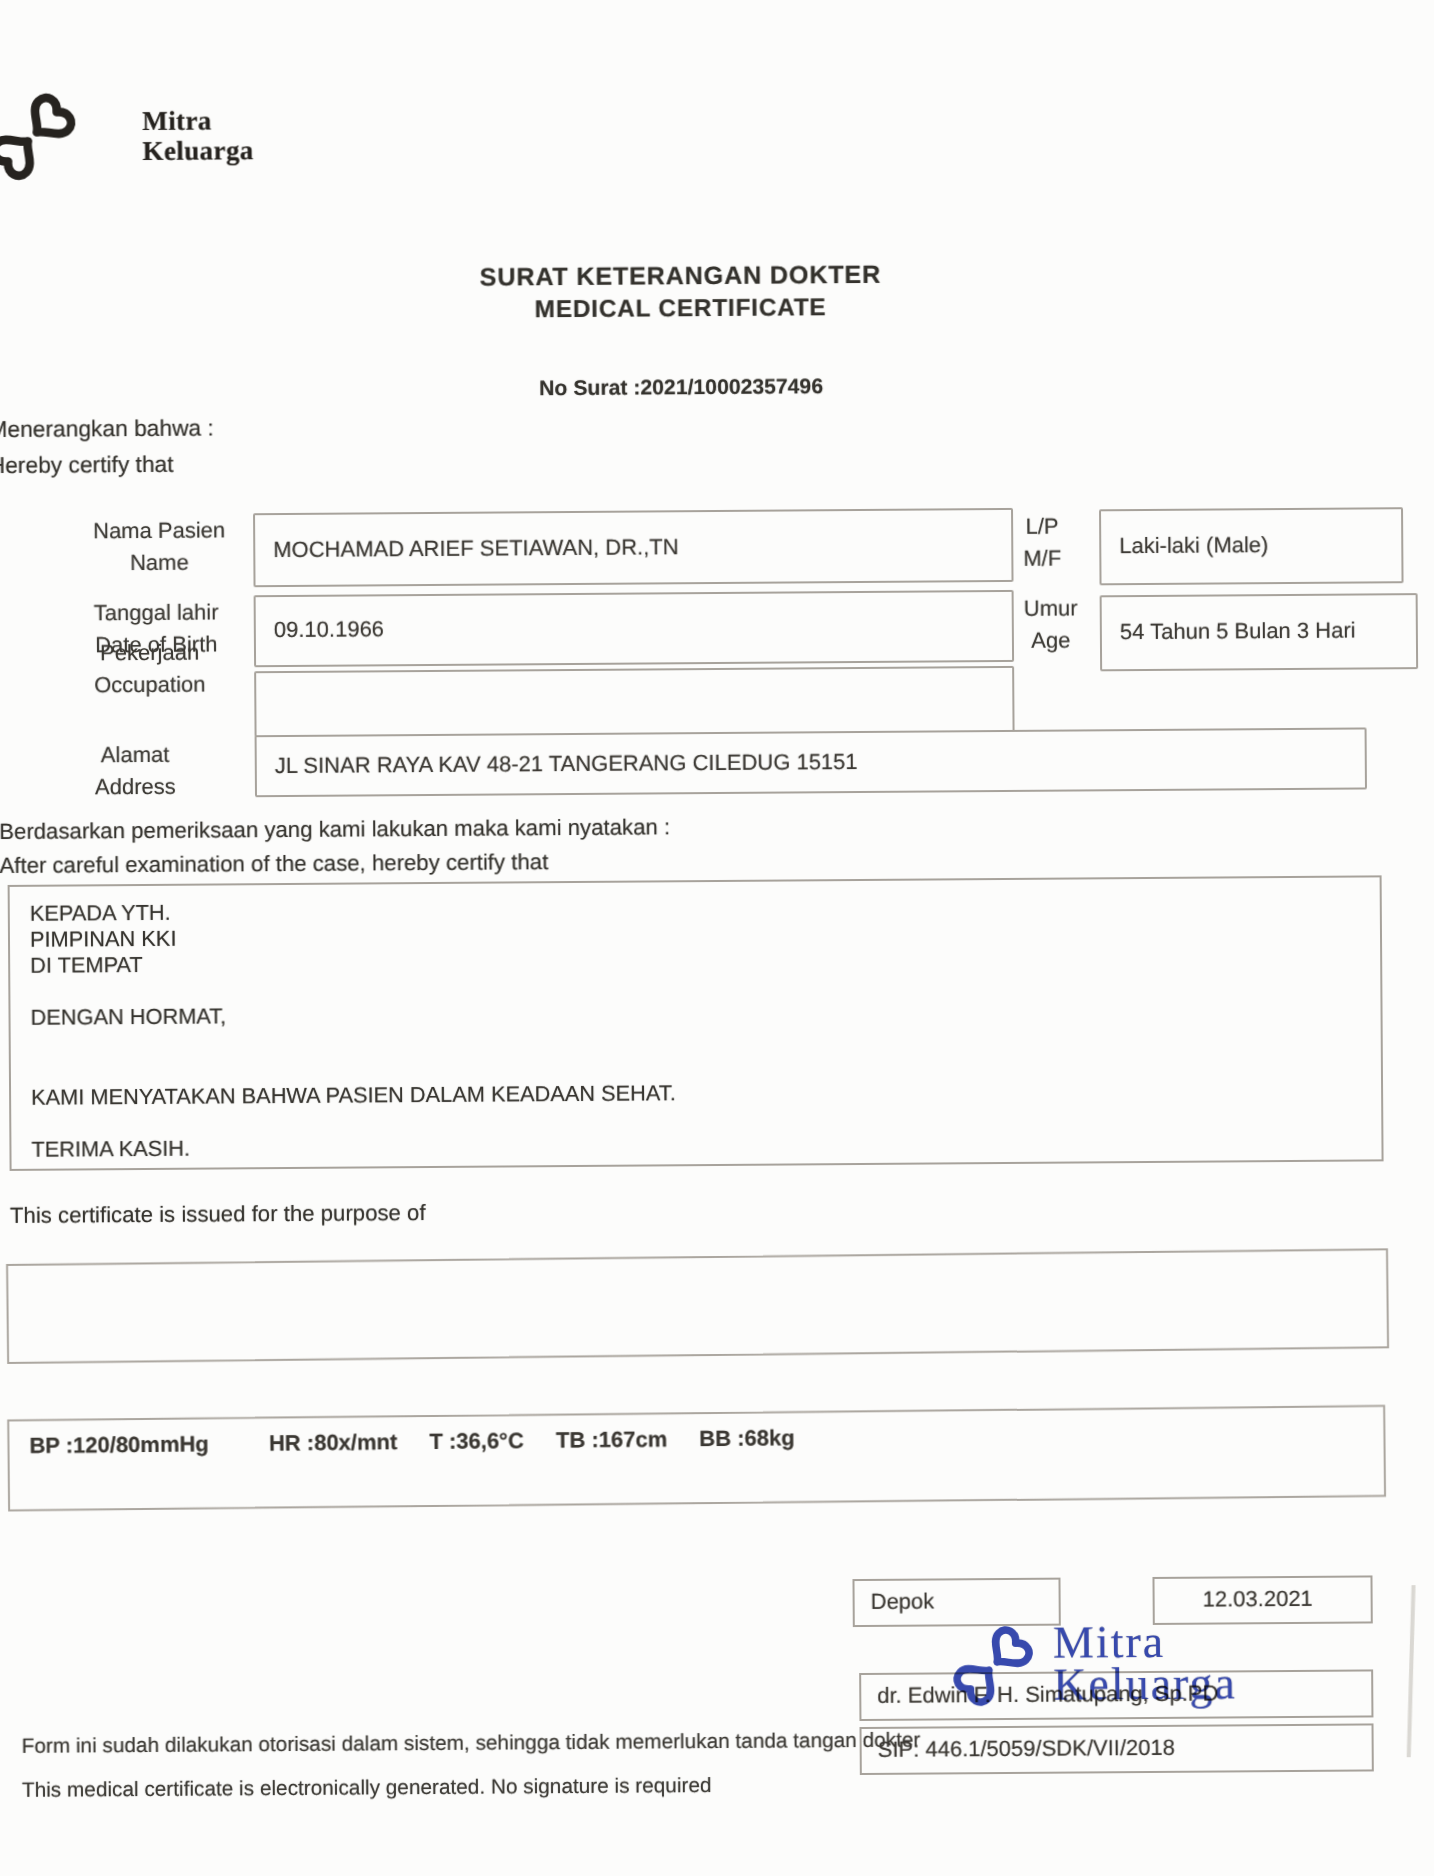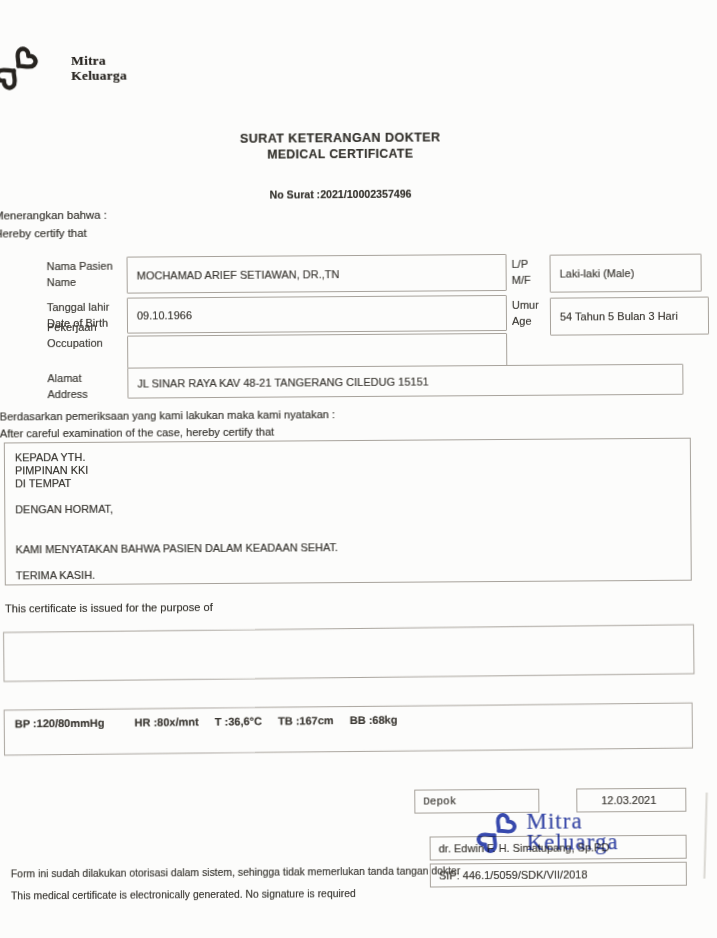--- a/index.html
+++ b/index.html
@@ -20,21 +20,21 @@
   .brand { position:absolute; left:-12px; top:38px; display:flex; align-items:center; gap:24px; color:#26231f; }
   .brand svg { display:block; }
   .brand-text { font-family:"Liberation Serif", serif; font-weight:600; font-size:13.5px; line-height:15.5px; letter-spacing:.2px; }
   
   .title-block { position:absolute; left:-25px; top:131px; width:735px; text-align:center; }
   .title-main { font-size:12.6px; font-weight:700; letter-spacing:.4px; }
   .title-sub  { font-size:12.2px; font-weight:700; letter-spacing:.4px; margin-top:2px; }
   .doc-number { position:absolute; left:-25px; top:188px; width:735px; text-align:center; font-size:10.6px; font-weight:600; }
   .certify { position:absolute; left:-4px; top:204px; font-size:11.4px; line-height:18px; }
   
-  .lbl { position:absolute; font-size:11px; line-height:16px; color:#3b3934; }
+  .lbl { position:absolute; font-size:11px; line-height:16px; color:#3b3934;text-align:center; }
   .box { position:absolute; border:1px solid #a7a29b; border-radius:1px; box-sizing:border-box;
          display:flex; align-items:center; padding-left:9px; font-size:11px; color:#3b3833; background:transparent; }
   
   .big-box { position:absolute; left:4px; top:440px; width:687px; height:143px; border:1px solid #a7a29b; box-sizing:border-box; padding:8px 12px 0 10px; }
   .stline { font-size:10.9px; line-height:13.1px; min-height:13.1px; white-space:pre; color:#35332e; }
   .intro { position:absolute; font-size:11.1px; line-height:16.5px; }
   
   .purpose-box { position:absolute; left:2px; top:628px; width:689px; height:48px; border:1px solid #aba69f; transform:rotate(-0.25deg); }
   .vitals-box  { position:absolute; left:2px; top:706px; width:689px; height:46px; border:1px solid #aba69f; transform:rotate(-0.2deg);
                  padding:7px 0 0 10px; box-sizing:border-box; font-size:11px; color:#3b3833; }
@@ -150,21 +150,21 @@
   </div>
 
   <div class="vitals-box">
     <span>BP :120/80mmHg</span>
     <span>HR :80x/mnt</span>
     <span>T :36,6°C</span>
     <span>TB :167cm</span>
     <span>BB :68kg</span>
   </div>
 
-  <div class="sign-box" style="left:412px; top:790px; width:125px; height:24px;font-family:Liberation Mono, monospace;">
+  <div class="sign-box" style="left:424px; top:790px; width:104px; height:24px;">
     <span>Depok</span>
   </div>
   <div class="sign-box" style="left:574px; top:790px; width:110px; height:24px;padding-left:24px;">
     <span>12.03.2021</span>
   </div>
   <div class="sign-box" style="left:427px; top:837px; width:257px; height:24px;">
     <span>dr. Edwin F. H. Simatupang, Sp.PD</span>
   </div>
   <div class="sign-box" style="left:427px; top:864px; width:257px; height:24px;">
     <span>SIP: 446.1/5059/SDK/VII/2018</span>

